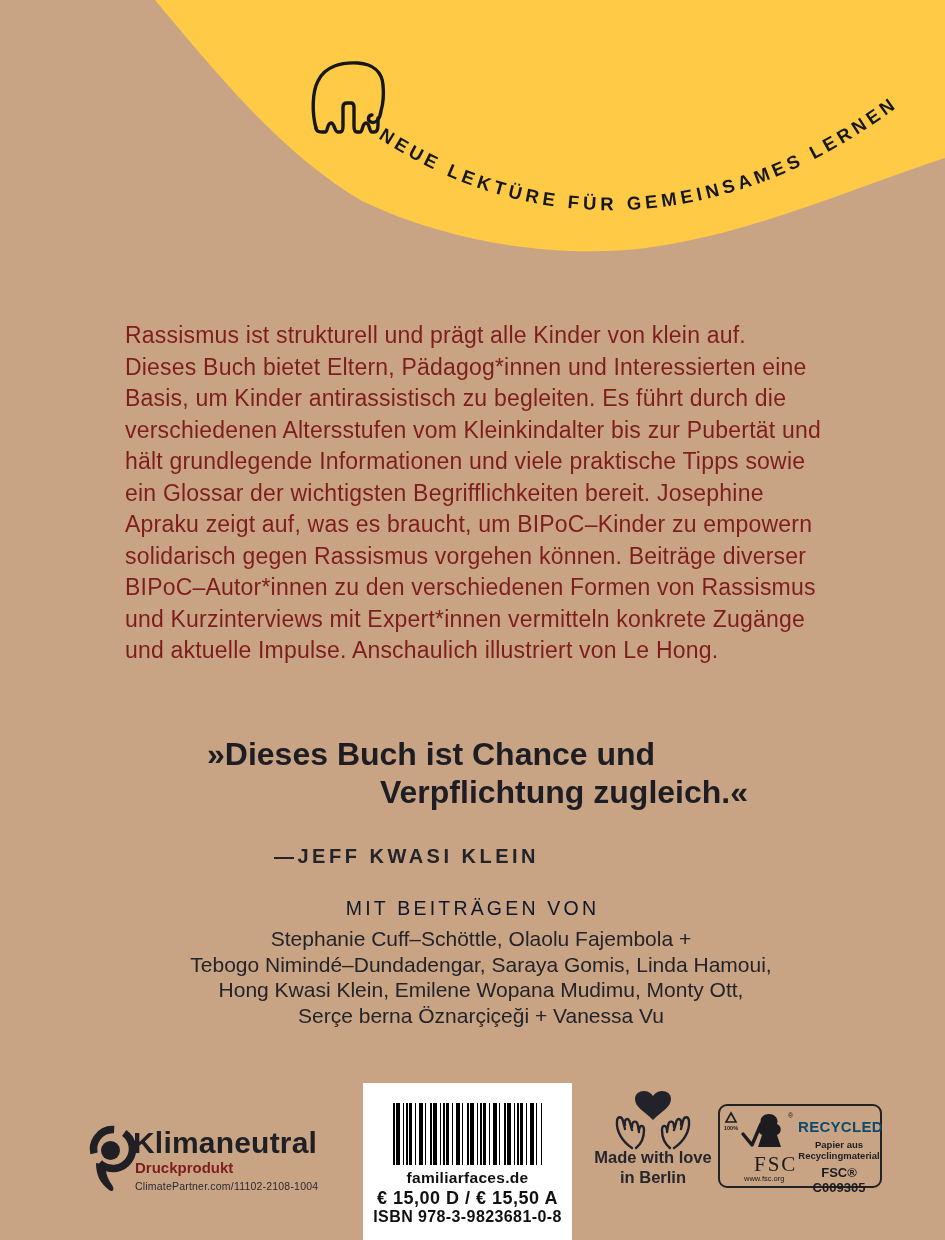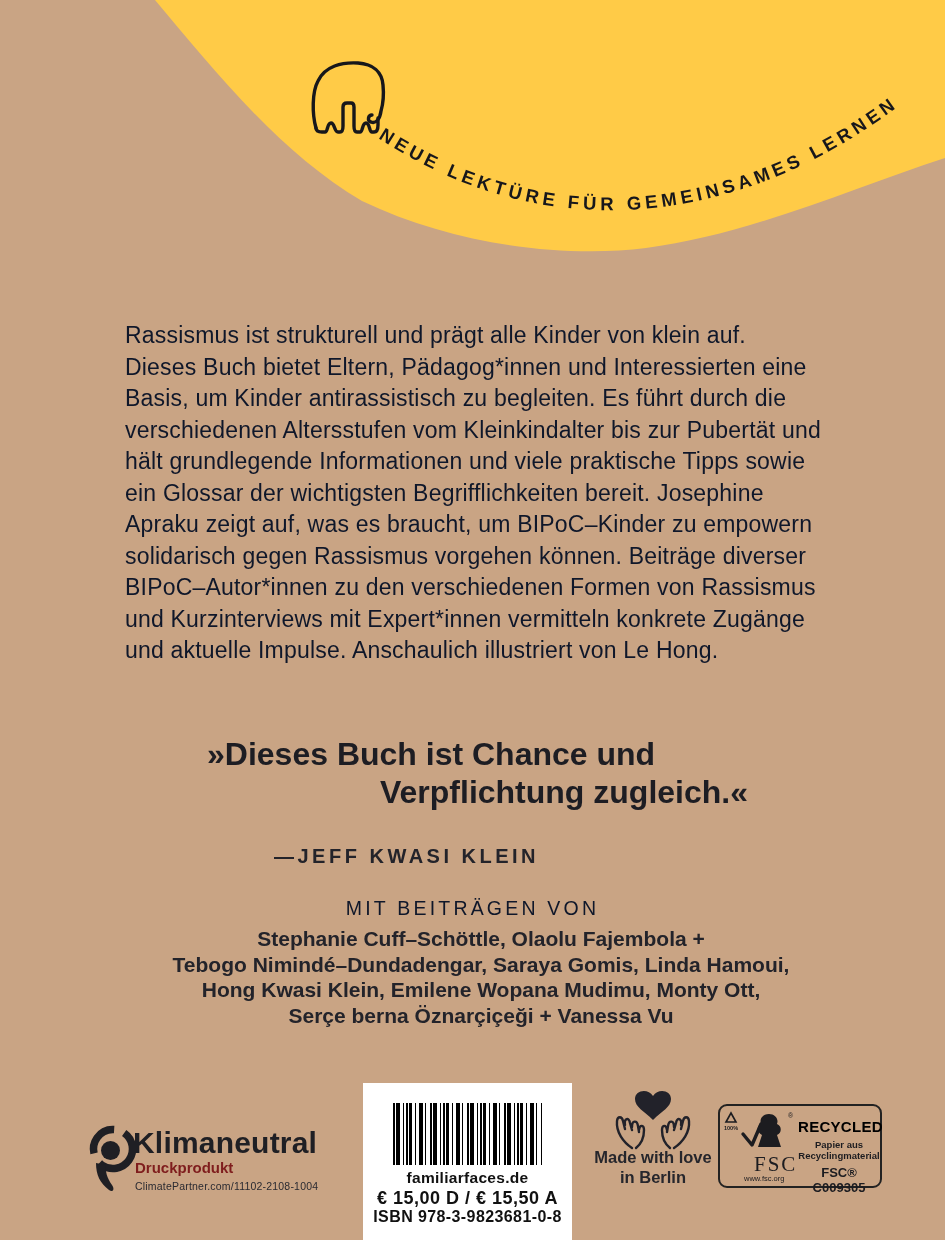--- a/index.html
+++ b/index.html
@@ -2,30 +2,30 @@
 <html><head>
 <meta charset="utf-8">
 <style>
   html,body{margin:0;padding:0;background:#c9a484;}
   .cover{position:relative;width:945px;height:1240px;background:#c9a484;overflow:hidden;
          font-family:"Liberation Sans",sans-serif;color:#26262c;}
   
   .banner-svg{position:absolute;left:0;top:0;}
   
   .synopsis{position:absolute;left:125px;top:320px;width:740px;}
-  .syn-line{white-space:nowrap;font-size:23px;line-height:31.5px;letter-spacing:0.2px;font-weight:400;color:#0f172a;}
+  .syn-line{white-space:nowrap;font-size:23px;line-height:31.5px;letter-spacing:0.2px;font-weight:400;color:#7f1d1d;}
   .italic{font-style:italic;}
   
   .quote-l1{position:absolute;left:207px;top:736px;font-size:32px;font-weight:700;white-space:nowrap;color:#1d1d23;}
   .quote-l2{position:absolute;left:205px;top:774px;width:543px;text-align:right;font-size:32px;font-weight:700;white-space:nowrap;color:#1d1d23;}
   .quote-attr{position:absolute;left:274px;top:845px;font-size:20px;font-weight:700;letter-spacing:3.5px;white-space:nowrap;color:#23232a;}
   
   .contrib-head{position:absolute;left:0;top:897px;width:945px;text-align:center;font-size:19.5px;font-weight:500;letter-spacing:3.2px;color:#0f172a;}
   .contrib-names{position:absolute;left:0;top:926px;width:945px;text-align:center;}
-  .contrib-line{font-size:21px;line-height:25.5px;font-weight:700;white-space:nowrap;color:#23232a;padding-left:17px;}
+  .contrib-line{font-size:21px;line-height:25.5px;font-weight:400;white-space:nowrap;color:#23232a;padding-left:17px;}
   
   .climate-icon{position:absolute;left:84px;top:1122px;}
   .climate-title{position:absolute;left:133px;top:1126px;font-size:30px;font-weight:700;letter-spacing:0.2px;color:#1f1f24;}
   .climate-sub{position:absolute;left:135px;top:1159px;font-size:15px;font-weight:700;color:#7f1d1d;}
   .climate-ref{position:absolute;left:135px;top:1180px;font-size:10.5px;font-weight:400;letter-spacing:0.2px;color:#2a2a31;}
   
   .barcode-box{position:absolute;left:363px;top:1083px;width:209px;height:157px;background:#ffffff;}
   .barcode-bars{position:absolute;left:30px;top:20px;width:149px;height:62px;
     background:repeating-linear-gradient(90deg,#000 0 2px,#fff 2px 3px,#000 3px 7px,#fff 7px 10px,#000 10px 11px,#fff 11px 13px,#000 13px 15px,#fff 15px 16px,#000 16px 19px,#fff 19px 22px,#000 22px 23px,#fff 23px 26px,#000 26px 30px,#fff 30px 32px,#000 32px 33px,#fff 33px 37px);}
   .bc-text{position:absolute;left:0;width:209px;text-align:center;font-weight:700;color:#111;white-space:nowrap;}
@@ -34,21 +34,21 @@
   .bc-isbn{top:125px;font-size:16px;letter-spacing:0.4px;}
   
   .love-icon{position:absolute;left:596px;top:1086px;}
   .love-t1{position:absolute;left:568px;top:1148px;width:170px;text-align:center;font-size:16.5px;font-weight:700;color:#26262c;}
   .love-t2{position:absolute;left:568px;top:1168px;width:170px;text-align:center;font-size:16.5px;font-weight:700;color:#26262c;}
   
   .fsc-box{position:absolute;left:718px;top:1104px;width:164px;height:84px;border:2px solid #222;border-radius:9px;box-sizing:border-box;}
   .fsc-left-svg{position:absolute;left:2px;top:4px;}
   .fsc-acronym{position:absolute;left:34px;top:46px;font-family:"Liberation Serif",serif;font-size:21px;letter-spacing:2px;color:#1c1c20;}
   .fsc-url{position:absolute;left:24px;top:68px;font-size:7.5px;font-weight:400;color:#1c1c20;}
-  .fsc-recycled{position:absolute;left:78px;top:12px;width:82px;text-align:left;font-size:15px;font-weight:700;letter-spacing:0.3px;color:#000000;}
+  .fsc-recycled{position:absolute;left:78px;top:12px;width:82px;text-align:left;font-size:15px;font-weight:700;letter-spacing:0.3px;color:#0c4a6e;}
   .fsc-d1{position:absolute;left:78px;top:33px;width:82px;text-align:center;font-size:9.5px;font-weight:700;color:#1c1c20;}
   .fsc-d2{position:absolute;left:74px;top:44px;width:90px;text-align:center;font-size:9.5px;font-weight:700;color:#1c1c20;}
   .fsc-lic{position:absolute;left:74px;top:59px;width:90px;text-align:center;font-size:13px;font-weight:700;color:#1c1c20;}
 </style>
 </head>
 <body>
 
 <div class="cover">
 
   <svg class="banner-svg" width="945" height="295" viewBox="0 0 945 295">

